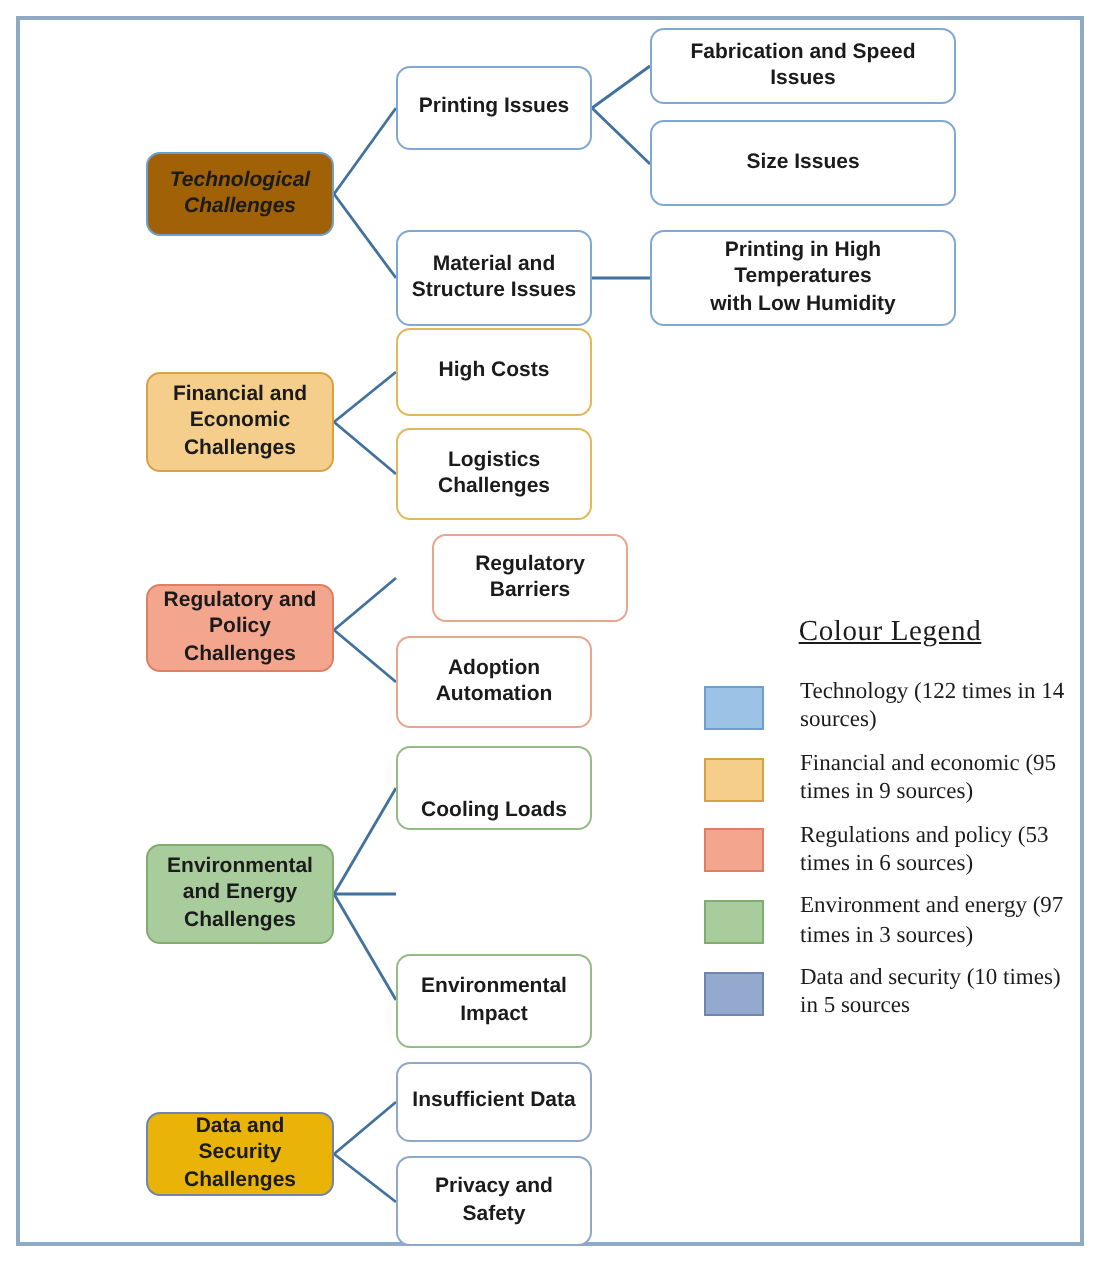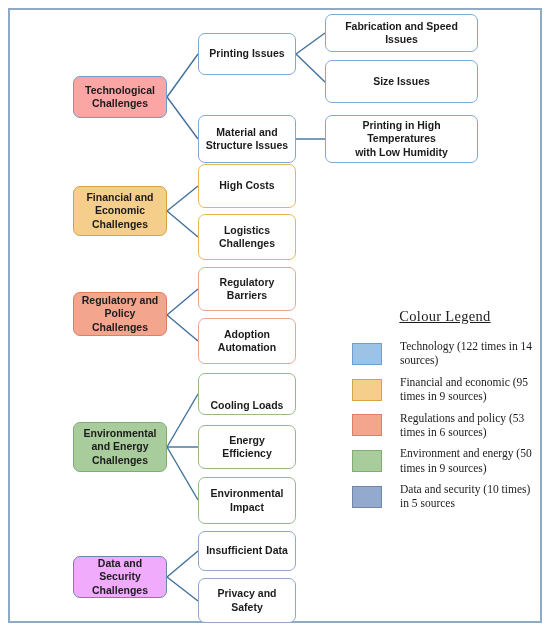--- a/index.html
+++ b/index.html
@@ -49,31 +49,31 @@
     border-width: 1px;
     border-style: solid;
     font-size: 10.5px;
   }
   .node.child {
     background: #ffffff;
     border-width: 1.3px;
     border-style: solid;
   }
   
-  .cat-tech.parent   { background:#fca5a5; border-color:#6C9FD0; }
+  .cat-tech.parent   { background:#a16207; border-color:#6C9FD0;font-style:italic; }
   .cat-tech.child    { border-color:#7FA8D4; }
   .cat-fin.parent    { background:#F5CE8B; border-color:#D6A343; }
   .cat-fin.child     { border-color:#E3B košt; }
   .cat-fin.child     { border-color:#E5B councillor; }
   .cat-fin.child     { border-color:#E3B75A; }
   .cat-reg.parent    { background:#F4A58E; border-color:#DE7F63; }
   .cat-reg.child     { border-color:#E8A68E; }
   .cat-env.parent    { background:#A9CC9C; border-color:#7FAD6F; }
   .cat-env.child     { border-color:#94BC86; }
-  .cat-data.parent   { background:#f0abfc; border-color:#6E86AE; }
+  .cat-data.parent   { background:#eab308; border-color:#6E86AE; }
   .cat-data.child    { border-color:#8FA8C8; }
 
   
   #legend {
     position: absolute;
     left: 352px; top: 308px;
     width: 186px;
   }
   #legend-title {
     text-align: center;
@@ -170,39 +170,36 @@
   </div>
 
   <div class="node child cat-fin" style="left:198px; top:214px; width:98px; height:46px;">
     <span>Logistics<br>Challenges</span>
   </div>
 
   <div class="node parent cat-reg" style="left:73px; top:292px; width:94px; height:44px;">
     <span>Regulatory and<br>Policy Challenges</span>
   </div>
 
-  <div class="node child cat-reg" style="left:198px; top:267px; width:98px; height:44px;">
+  <div class="node child cat-reg" style="left:216px; top:267px; width:98px; height:44px;">
     <span>Regulatory<br>Barriers</span>
   </div>
 
   <div class="node child cat-reg" style="left:198px; top:318px; width:98px; height:46px;align-items:center;">
     <span>Adoption<br>Automation</span>
   </div>
 
   <div class="node parent cat-env" style="left:73px; top:422px; width:94px; height:50px;">
     <span>Environmental<br>and Energy<br>Challenges</span>
   </div>
 
   <div class="node child cat-env" style="left:198px; top:373px; width:98px; height:42px;align-items:flex-end;">
     <span>Cooling Loads</span>
   </div>
 
-  <div class="node child cat-env" style="left:198px; top:425px; width:98px; height:44px;">
-    <span>Energy Efficiency</span>
-  </div>
 
   <div class="node child cat-env" style="left:198px; top:477px; width:98px; height:47px;">
     <span>Environmental<br>Impact</span>
   </div>
 
   <div class="node parent cat-data" style="left:73px; top:556px; width:94px; height:42px;">
     <span>Data and Security<br>Challenges</span>
   </div>
 
   <div class="node child cat-data" style="left:198px; top:531px; width:98px; height:40px;">
@@ -223,21 +220,21 @@
         <div class="legend-row">
           <div class="legend-swatch" style="background: rgb(245, 206, 139); border-color: rgb(214, 163, 67);"></div>
           <div class="legend-label">Financial and economic (95 times in 9 sources)</div>
         </div>
         <div class="legend-row">
           <div class="legend-swatch" style="background: rgb(244, 165, 142); border-color: rgb(222, 127, 99);"></div>
           <div class="legend-label">Regulations and policy (53 times in 6 sources)</div>
         </div>
         <div class="legend-row">
           <div class="legend-swatch" style="background: rgb(169, 204, 156); border-color: rgb(127, 173, 111);"></div>
-          <div class="legend-label">Environment and energy (50 times in 9 sources)</div>
+          <div class="legend-label">Environment and energy (97 times in 3 sources)</div>
         </div>
         <div class="legend-row">
           <div class="legend-swatch" style="background: rgb(147, 169, 205); border-color: rgb(110, 134, 174);"></div>
           <div class="legend-label">Data and security (10 times) in 5 sources</div>
         </div>
       </div>
   </div>
 
 </div>
 

